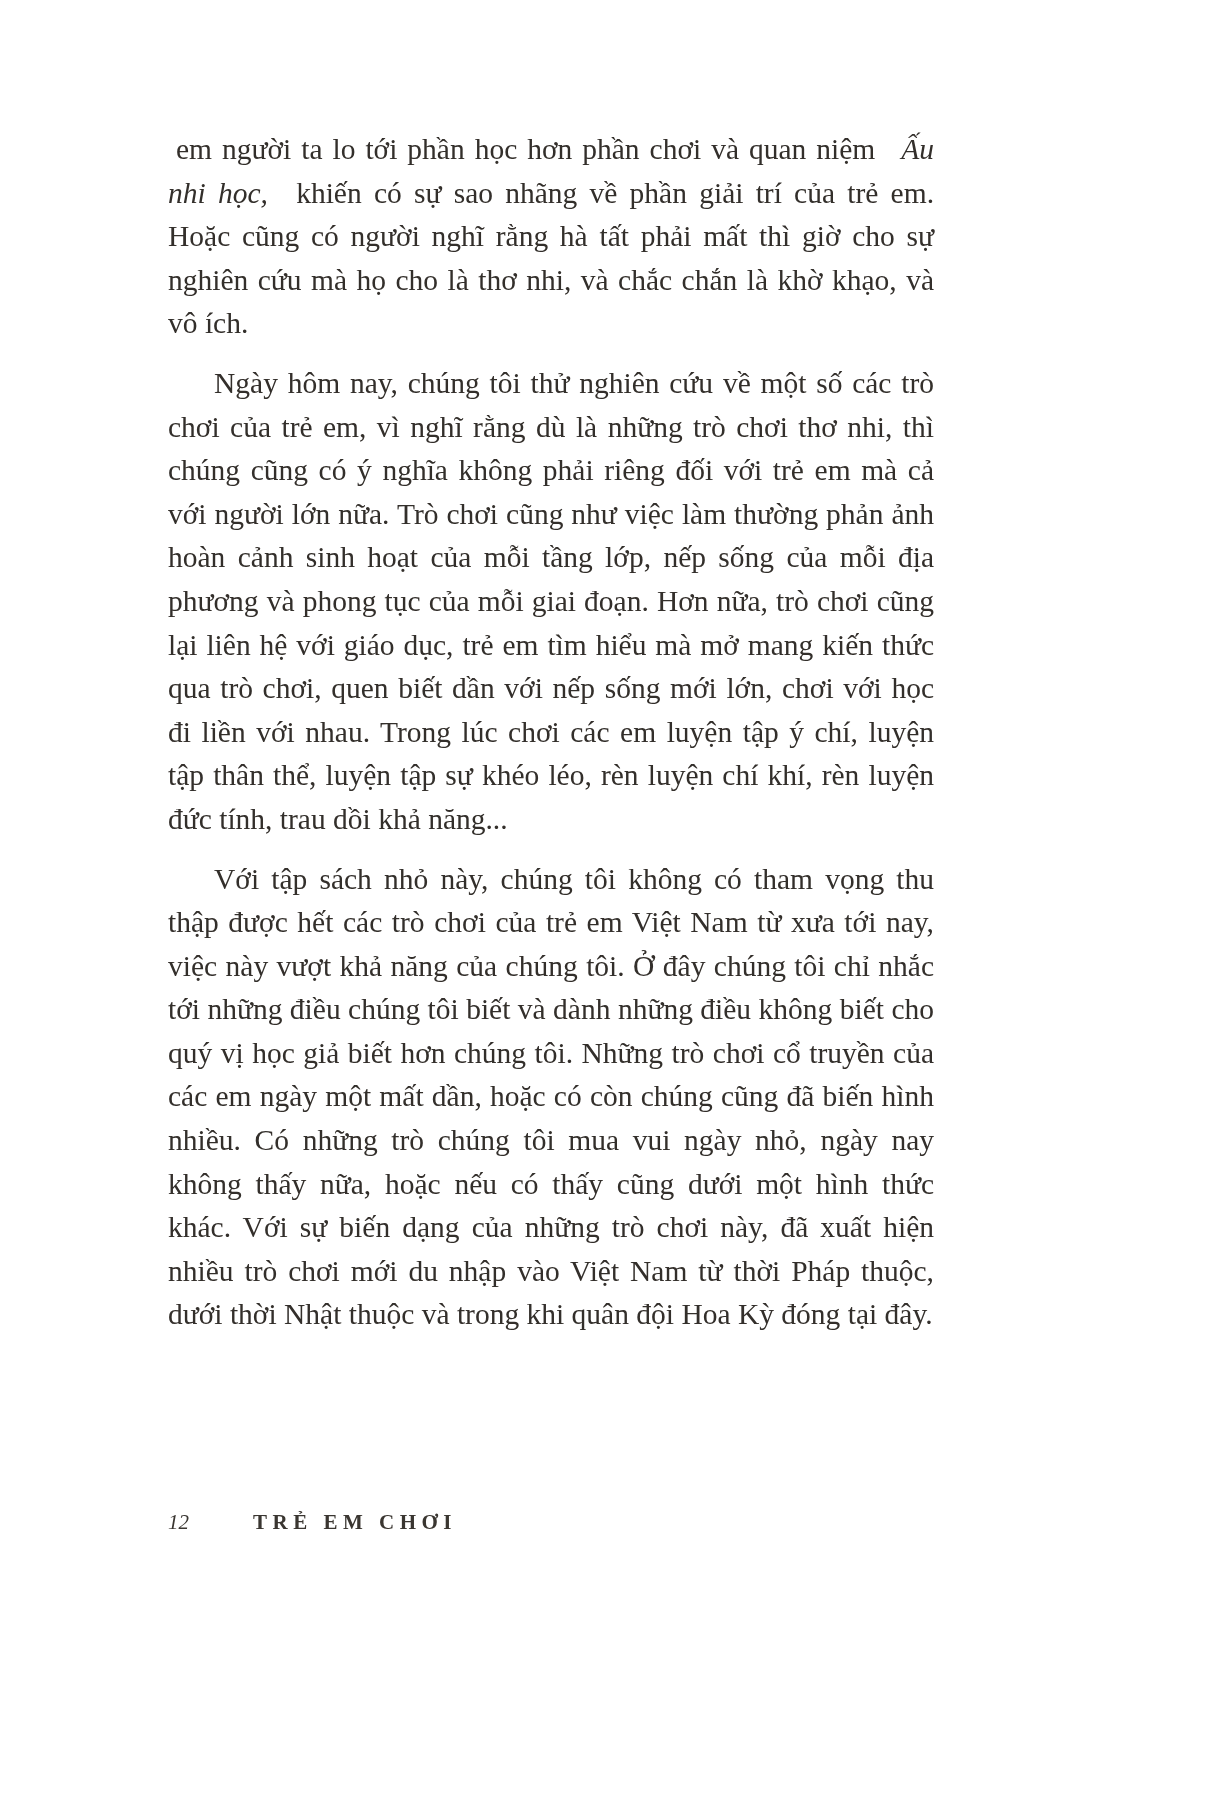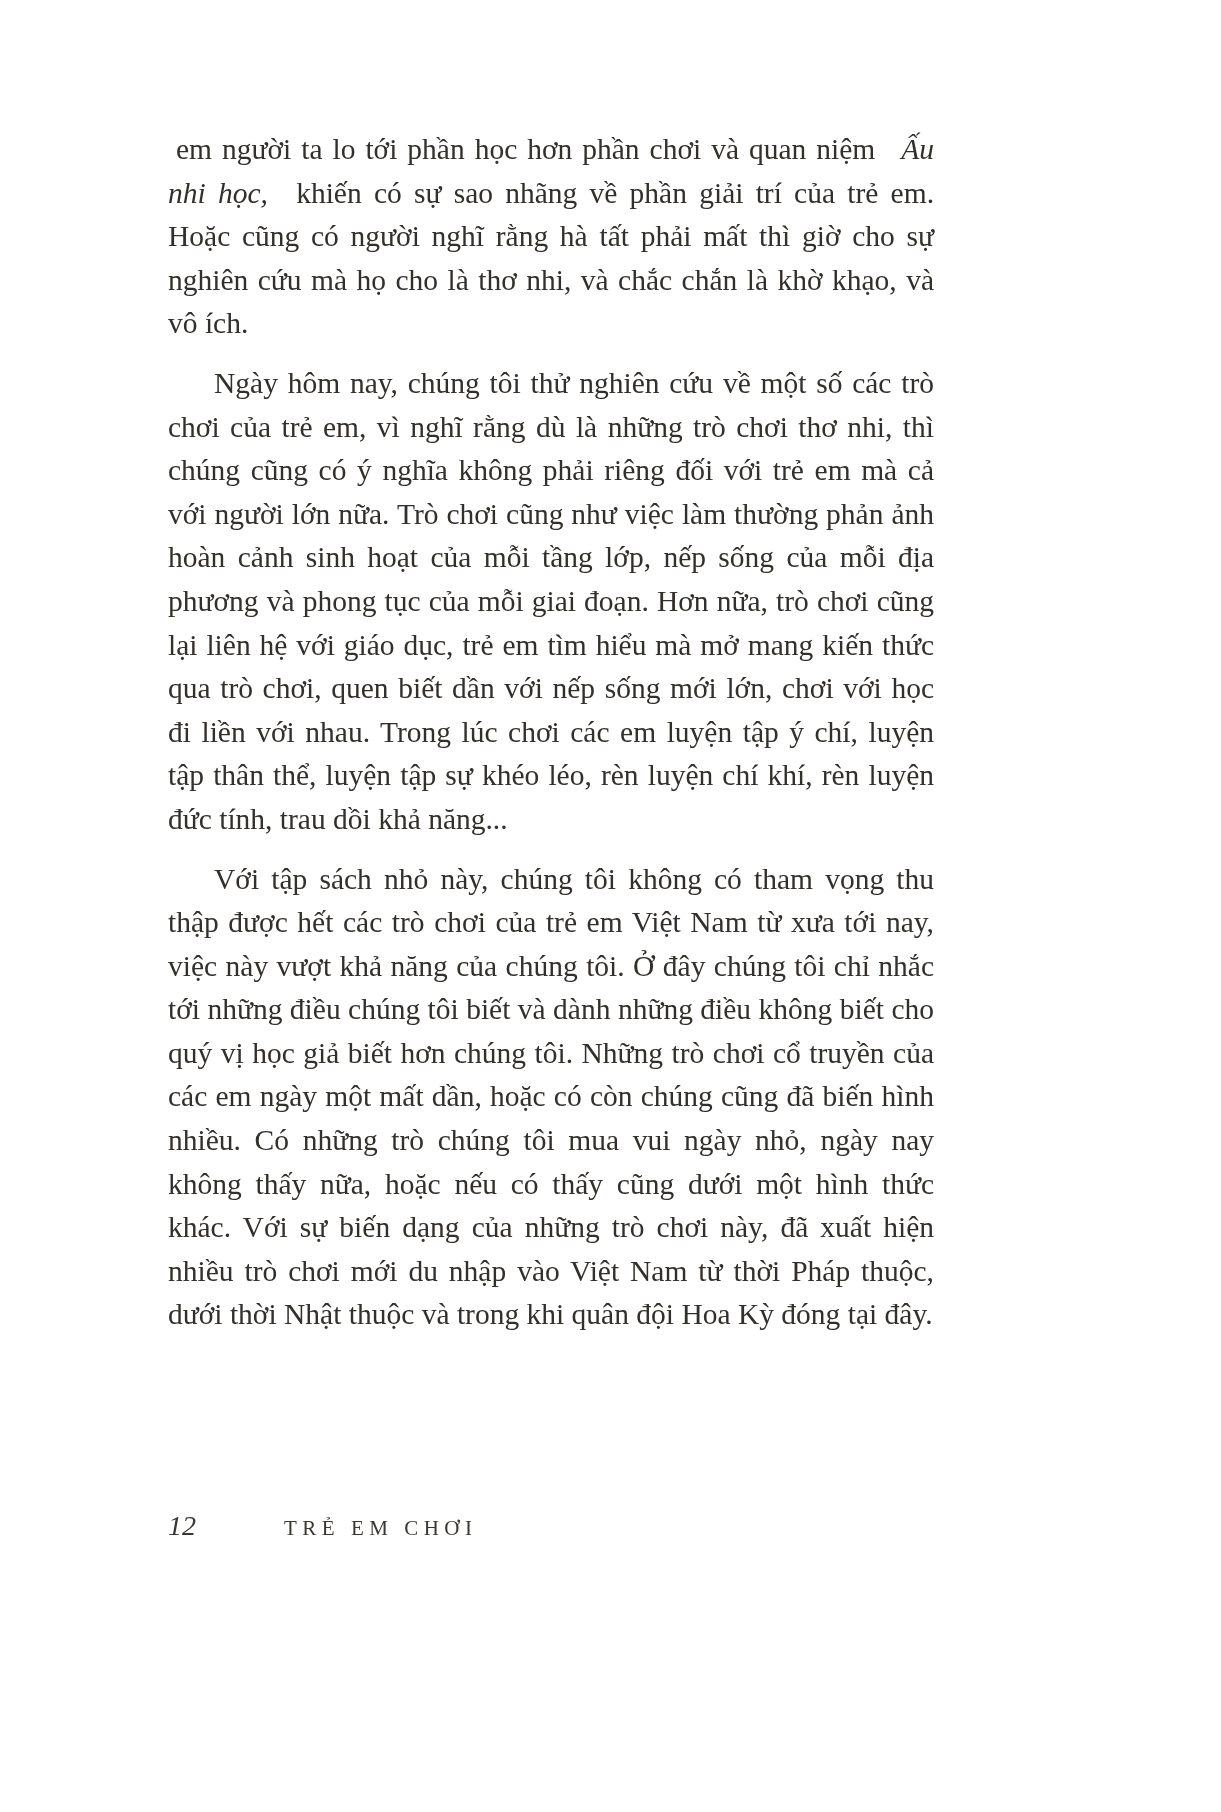--- a/index.html
+++ b/index.html
@@ -27,28 +27,29 @@
   .italic-run { font-style: italic; }
   .footer {
     position: absolute;
     left: 136px;
     top: 1478px;
     display: flex;
     align-items: baseline;
   }
   .page-num {
     font-style: italic;
-    font-size: 28px;
+    font-size: 21px;
     color: #3a3631;
   }
   .running-title {
-    margin-left: 72px;
+    margin-left: 48px;
     font-size: 21px;
     letter-spacing: 5.5px;
     color: #3a3631;
+    font-weight: bold;
   }
 </style>
 </head>
 <body>
 
 <div class="page">
 
   <div class="text-block">
 
     <p class="para no-indent"><span>em người ta lo tới phần học hơn phần chơi và quan niệm </span><em class="italic-run">Ấu nhi học,</em><span> khiến có sự sao nhãng về phần giải trí của trẻ em. Hoặc cũng có người nghĩ rằng hà tất phải mất thì giờ cho sự nghiên cứu mà họ cho là thơ nhi, và chắc chắn là khờ khạo, và vô ích.</span></p>

